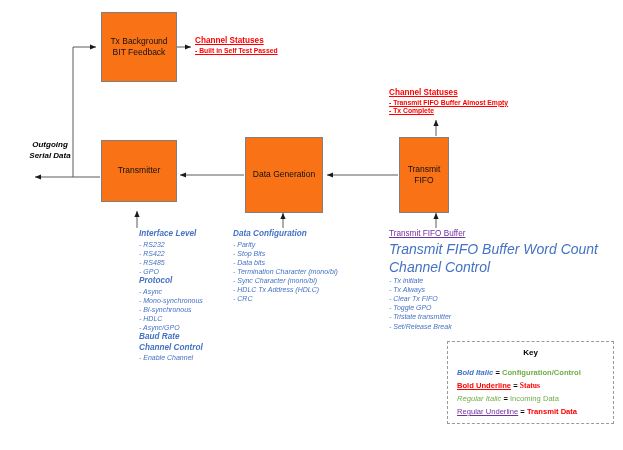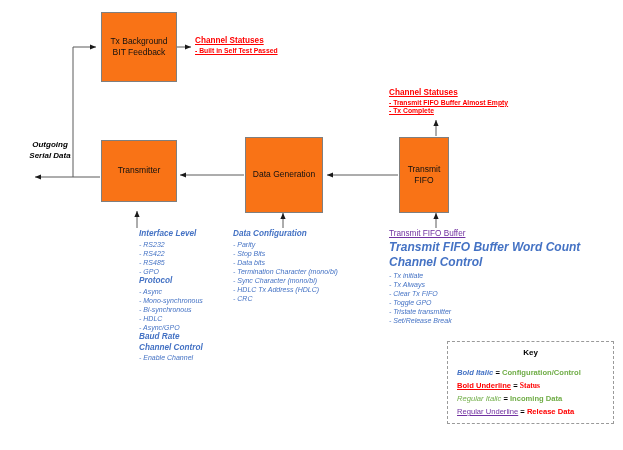--- a/index.html
+++ b/index.html
@@ -36,21 +36,21 @@
   .hdr-status{ 
     color:#ff0000;font-weight:bold;text-decoration:underline;font-size:8.2px;
   }
   .itm-status{
     color:#ff0000;font-weight:bold;text-decoration:underline;font-size:6.8px;
   }
   .hdr-out{ 
     color:#7030a0;text-decoration:underline;font-size:8.2px;
   }
   .hdr-cfg-p{ 
-    color:#4472c4;font-weight:bold;font-style:italic;font-size:12px;
+    color:#4472c4;font-weight:normal;font-style:italic;font-size:14px;
   }
 
   .outgoing-label{
     position:absolute;
     font-size:8px;font-weight:bold;color:#000000;
     text-align:center;line-height:1.35;
   }
 
   
   #key-box{
@@ -66,21 +66,21 @@
   .key-row{
     position:absolute;font-size:7.6px;white-space:nowrap;
   }
   .k-term-cfg{color:#4472c4;font-weight:bold;font-style:italic;}
   .k-term-status{color:#ff0000;font-weight:bold;text-decoration:underline;}
   .k-term-in{color:#70ad47;font-style:italic;}
   .k-term-out{color:#7030a0;text-decoration:underline;}
   .k-eq{color:#000000;font-weight:bold;}
   .k-def-cfg{color:#70ad47;font-weight:bold;}
   .k-def-status{color:#ff0000;font-weight:bold;font-family:Liberation Serif, serif;}
-  .k-def-in{color:#70ad47;font-weight:bold;}
+  .k-def-in{color:#70ad47;font-weight:normal;}
   .k-def-out{color:#ff0000;font-weight:bold;}
 </style>
 </head>
 <body>
 
 <svg id="canvas" viewBox="0 0 623 450" xmlns="http://www.w3.org/2000/svg">
   <defs>
     <marker id="arrow" markerWidth="7" markerHeight="7" refX="6" refY="2.6" orient="auto" markerUnits="userSpaceOnUse">
       <path d="M0,0 L6,2.6 L0,5.2 z" fill="#1a1a1a"></path>
     </marker>
@@ -188,15 +188,15 @@
 
   <div class="key-row" style="left:9px;top:39px;">
     <span class="k-term-status">Bold Underline</span><span class="k-eq"> = </span><span class="k-def-status">Status</span>
   </div>
 
   <div class="key-row" style="left:9px;top:52px;">
     <span class="k-term-in">Regular Italic</span><span class="k-eq"> = </span><span class="k-def-in">Incoming Data</span>
   </div>
 
   <div class="key-row" style="left:9px;top:65px;">
-    <span class="k-term-out">Regular Underline</span><span class="k-eq"> = </span><span class="k-def-out">Release Data</span>
+    <span class="k-term-out">Regular Underline</span><span class="k-eq"> = </span><span class="k-def-out">Transmit Data</span>
   </div>
 </div>
 
 </body></html>

